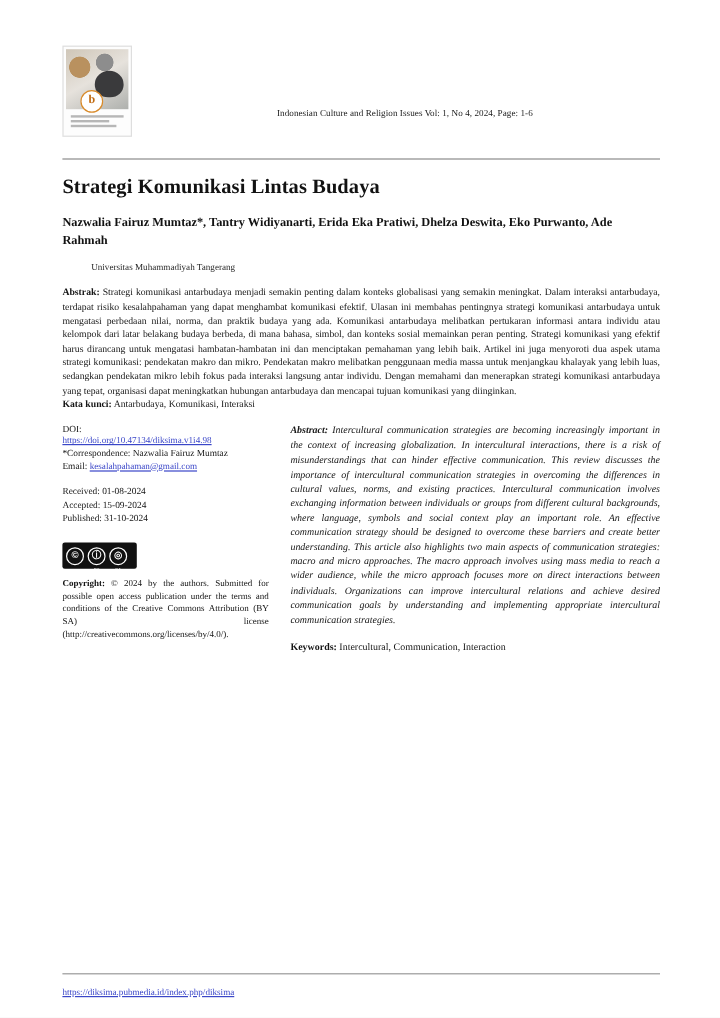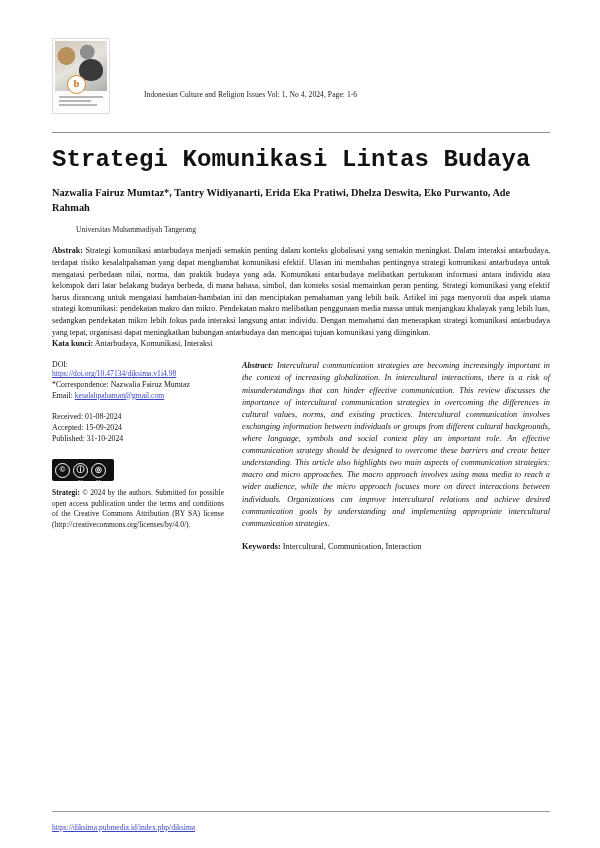--- a/index.html
+++ b/index.html
@@ -86,21 +86,21 @@
   }
   .cover-lines i.w1 { width: 100%; }
   .cover-lines i.w2 { width: 72%; }
   .cover-lines i.w3 { width: 86%; }
 
   .journal-line {
     position: absolute;
     left: 92px;
     top: 58px;
     width: 300px;
-    text-align: left;
+    text-align: right;
     font-size: 7.6px;
     color: #1b1b1b;
     letter-spacing: 0.05px;
   }
 
   .pub-logo {
     position: absolute;
     right: 0;
     top: 54px;
     display: flex;
@@ -144,26 +144,25 @@
   .pub-word .d { color: #1b2340; }
   .pub-word .o { color: #e8821e; }
 
   .rule {
     border-top: 1px solid #8c8c8c;
     margin-top: 2px;
   }
 
   
   .title {
-    font-size: 24px;
+    font-size: 17px;
     font-weight: bold;
     color: #121212;
     margin: 13px 0 0 0;
     letter-spacing: 0.1px;
-    font-family: Liberation Mono, monospace;
   }
   .authors {
     font-size: 10.3px;
     font-weight: bold;
     color: #121212;
     margin-top: 13px;
     line-height: 1.42;
   }
   .affiliation {
     font-size: 7.6px;
@@ -338,21 +337,21 @@
         <div class="meta-line">Received: 01-08-2024</div>
         <div class="meta-line">Accepted: 15-09-2024</div>
         <div class="meta-line">Published: 31-10-2024</div>
 
         <div class="cc-badge">
           <div class="glyph">©</div>
           <div class="glyph"><span>ⓘ</span><span class="lab">BY</span></div>
           <div class="glyph"><span>◎</span><span class="lab">SA</span></div>
         </div>
 
-        <div class="copyright"><b>Strategi:</b> <span>© 2024 by the authors. Submitted for possible open access publication under the terms and conditions of the Creative Commons Attribution (BY SA) license (http://creativecommons.org/licenses/by/4.0/).</span></div>
+        <div class="copyright"><b>Copyright:</b> <span>© 2024 by the authors. Submitted for possible open access publication under the terms and conditions of the Creative Commons Attribution (BY SA) license (http://creativecommons.org/licenses/by/4.0/).</span></div>
       </div>
 
       <div class="col-right">
         <div class="abstract-en"><b>Abstract:</b> <span>Intercultural communication strategies are becoming increasingly important in the context of increasing globalization. In intercultural interactions, there is a risk of misunderstandings that can hinder effective communication. This review discusses the importance of intercultural communication strategies in overcoming the differences in cultural values, norms, and existing practices. Intercultural communication involves exchanging information between individuals or groups from different cultural backgrounds, where language, symbols and social context play an important role. An effective communication strategy should be designed to overcome these barriers and create better understanding. This article also highlights two main aspects of communication strategies: macro and micro approaches. The macro approach involves using mass media to reach a wider audience, while the micro approach focuses more on direct interactions between individuals. Organizations can improve intercultural relations and achieve desired communication goals by understanding and implementing appropriate intercultural communication strategies.</span></div>
         <div class="keywords-en"><b>Keywords:</b> <span>Intercultural, Communication, Interaction</span></div>
       </div>
 
     </div>
   </div>
 

